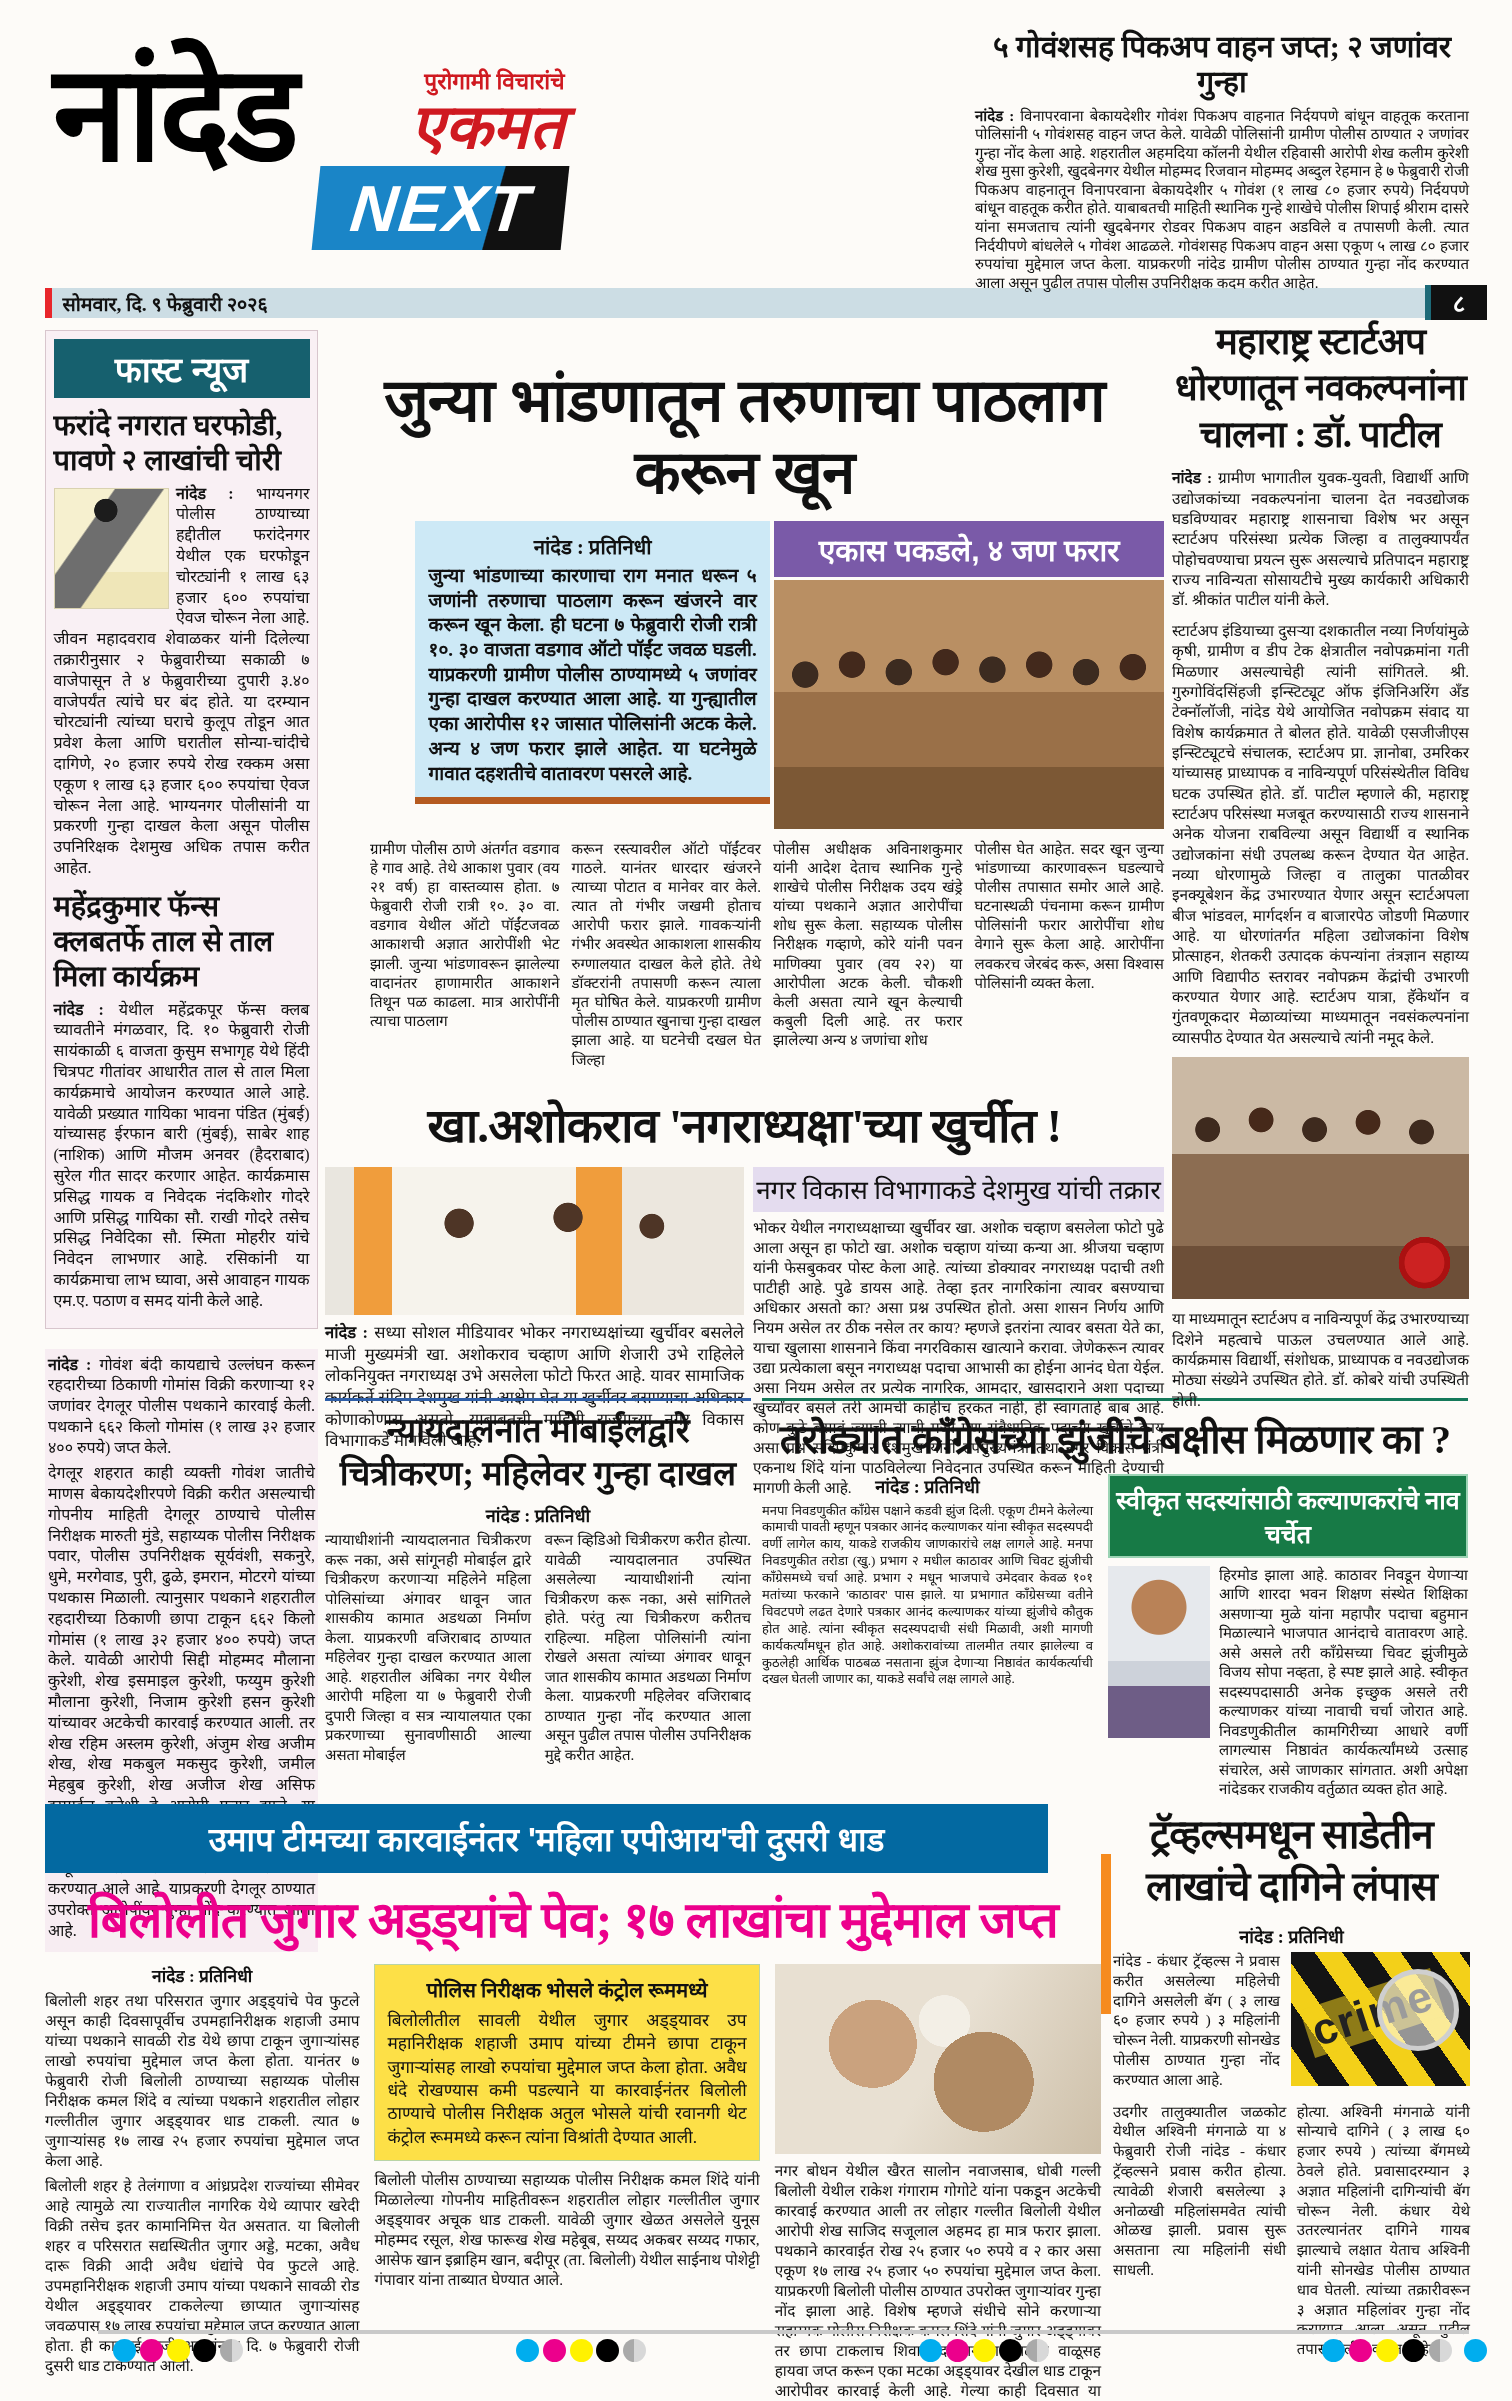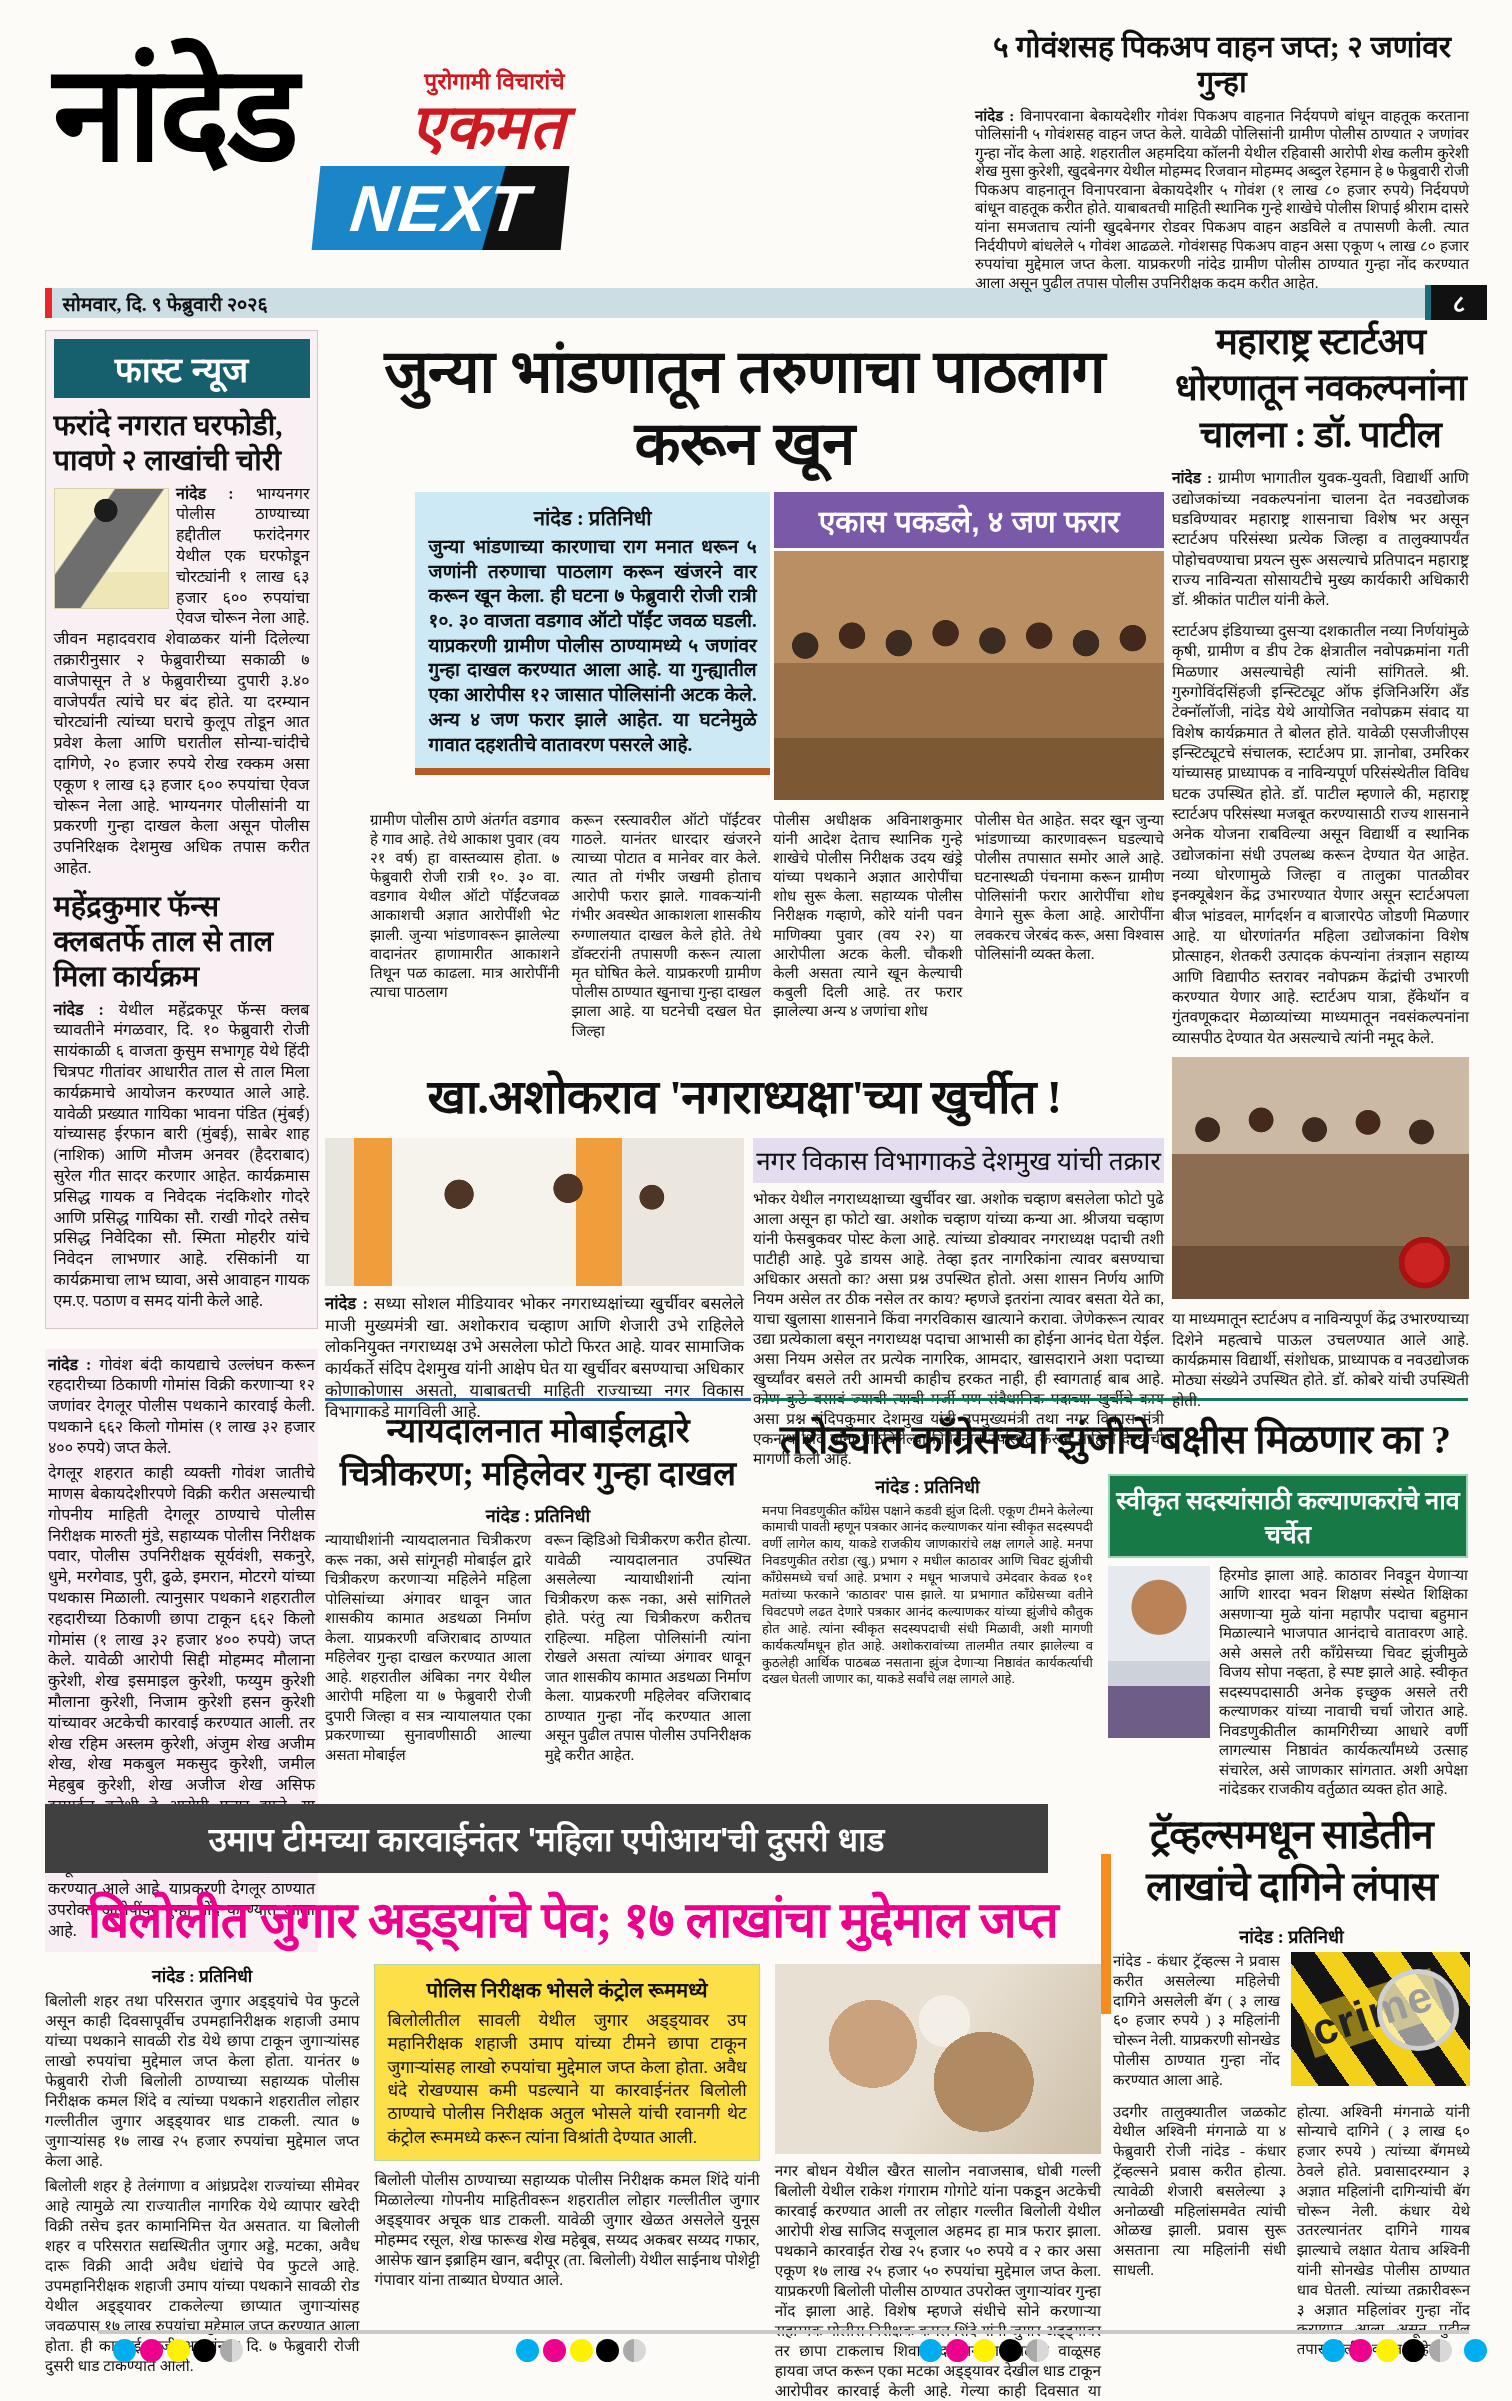--- a/index.html
+++ b/index.html
@@ -50,21 +50,21 @@
              linear-gradient(125deg,transparent 30%,#6e6e6e 31% 55%,transparent 56%),
              linear-gradient(180deg,#f6f0cf 0 70%,#efe6b8 70% 100%);
            border:0.8px solid #d9d2b0;}
   .beef{margin-top:19.6px;background:#f7edf2;padding:6px 3px;}
   .beef-hl{font-size:35px;font-weight:bold;text-align:center;line-height:1.3;margin-bottom:10.5px;}
   .beef-bt{font-size:16px;line-height:1.3;}
 
   
   #centercol{left:325px;top:336px;width:839px;}
   .murder-hl{font-size:60px;font-weight:bold;text-align:center;line-height:1.2;
-             font-family:"Liberation Sans",sans-serif;letter-spacing:-0.8px;}
+             font-family:"Liberation Sans",sans-serif;letter-spacing:-0.8px;margin-top:29px;}
   .murder-row{display:flex;margin-top:12px;}
   .intro-box{margin-left:90px;width:340px;background:#cde9f6;border-bottom:7.5px solid #b55a20;
              padding:10.5px 13.6px;align-self:flex-start;}
   .intro-box .byline{font-size:20.3px;font-weight:bold;text-align:center;margin-bottom:4.5px;}
   .intro-box .it{font-size:19px;line-height:1.3;font-weight:600;}
   .photo-stack{width:404px;margin-left:3.8px;}
   .caption-bar{background:#7a5aa8;color:#fff;font-weight:bold;font-size:30px;text-align:center;
                padding:7.5px 0;font-family:"Liberation Sans",sans-serif;}
   .murder-photo{height:249px;margin-top:3px;background:
       radial-gradient(circle at 8% 38%,#3c2b20 0 12.8px,transparent 13.6px),
@@ -128,21 +128,21 @@
       radial-gradient(circle at 12% 30%,#3e2a1e 0 12px,transparent 12.8px),
       radial-gradient(circle at 30% 26%,#46291a 0 12px,transparent 12.8px),
       radial-gradient(circle at 48% 30%,#3e2a1e 0 12px,transparent 12.8px),
       radial-gradient(circle at 66% 27%,#46291a 0 12px,transparent 12.8px),
       radial-gradient(circle at 84% 31%,#3e2a1e 0 12px,transparent 12.8px),
       radial-gradient(circle at 85% 85%,#c22 0 19.6px,#a11 20.3px 25.6px,transparent 26px),
       linear-gradient(180deg,#cbb9a4 0 40%,#8c6d52 40% 78%,#6d4f38 78% 100%);}
 
   
   #bottomleft{left:45px;top:1804px;width:1056px;}
-  .banner{width:1003px;background:#404040;color:#fff;font-weight:bold;font-size:33px;
+  .banner{width:1003px;background:#0369a1;color:#fff;font-weight:bold;font-size:33px;
           text-align:center;padding:12px 0;font-family:"Liberation Sans",sans-serif;}
   .magenta-hl{color:#ec008c;font-size:50px;font-weight:bold;text-align:center;margin-top:10.5px;
               letter-spacing:-0.8px;}
   .bl-row{display:flex;gap:15px;margin-top:12px;}
   .bl-c1{width:315px;}
   .bl-c1 .byline{font-size:17.3px;font-weight:bold;text-align:center;margin-bottom:4.5px;}
   .bl-c1 .bt,.bl-c2 .bt,.bl-c3 .bt{font-size:15.4px;line-height:1.3;}
   .bl-c2{width:386px;}
   .control-box{background:#fde047;border:1.5px solid #b9d4a6;padding:10.5px 12px;margin-bottom:9px;}
   .control-box .ct{font-size:20.3px;font-weight:bold;text-align:center;margin-bottom:6px;}

